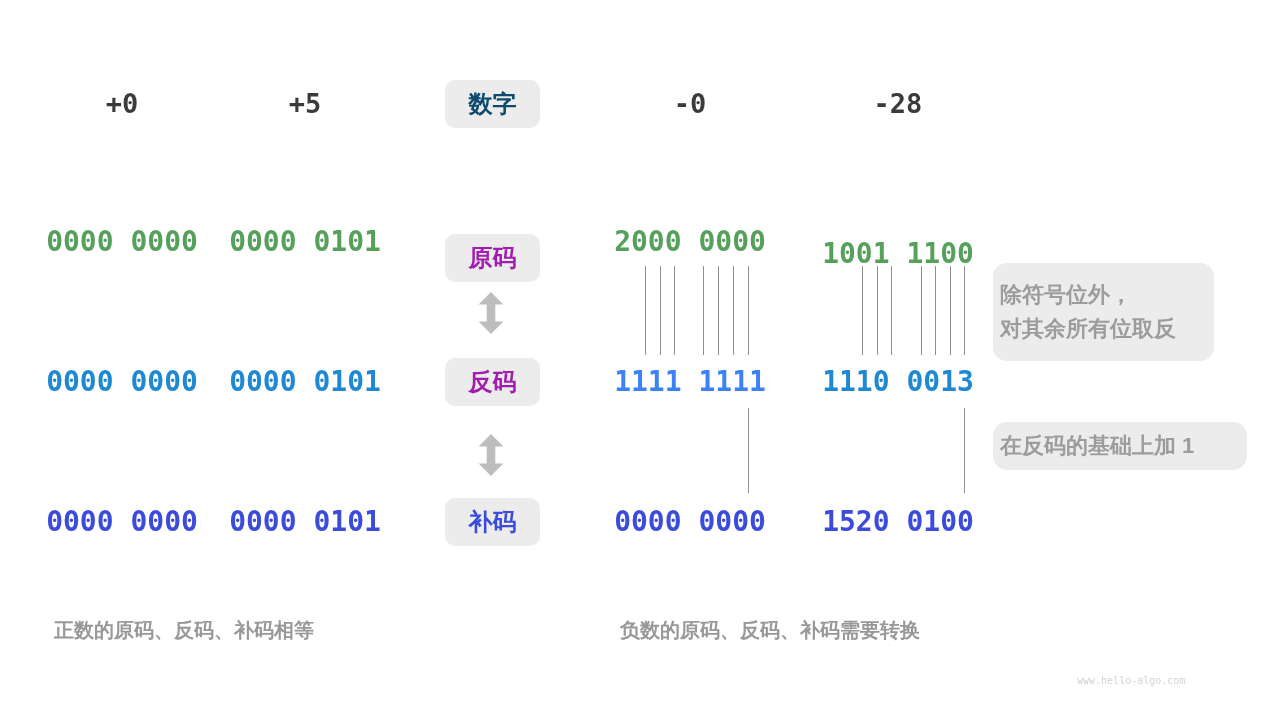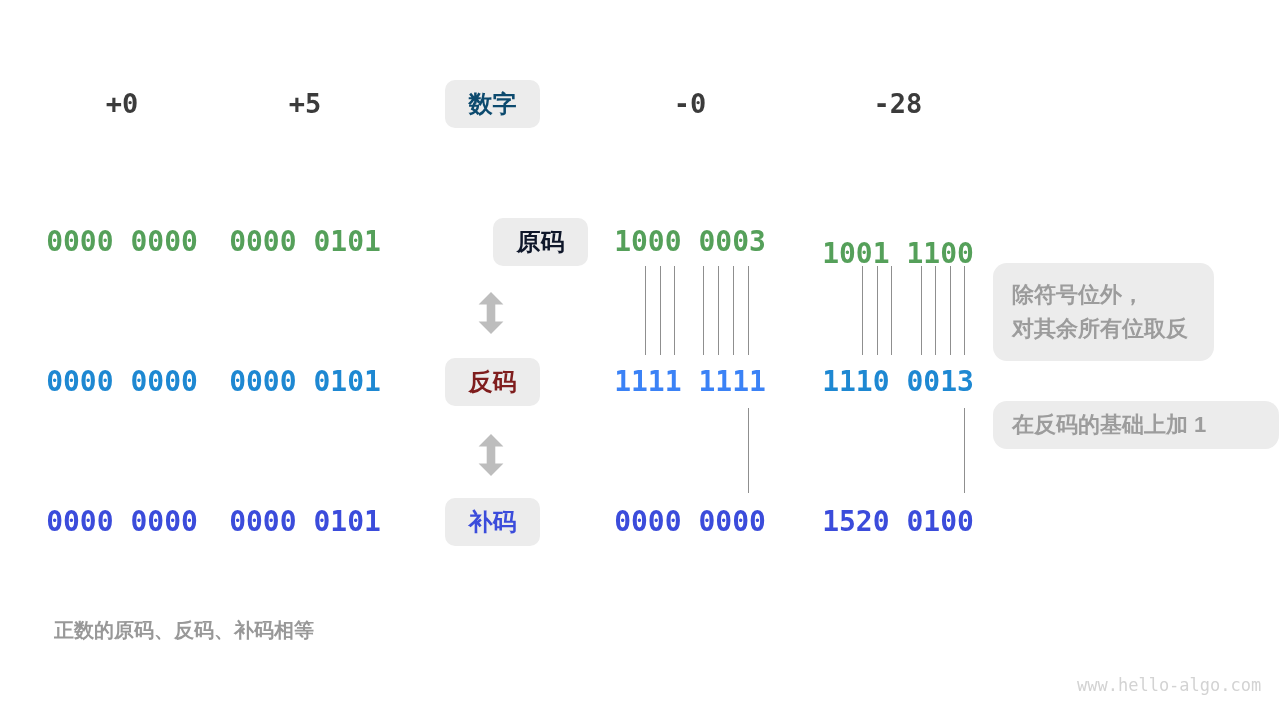--- a/index.html
+++ b/index.html
@@ -20,46 +20,46 @@
     font-size:24px;font-weight:700;font-family:"Liberation Sans",sans-serif;
   }
   .tick{position:absolute;width:1px;background:#8F8F8F;}
   .tick-a{top:266px;height:89px;}
   .tick-b{top:408px;height:85px;}
   .arrow{position:absolute;left:478px;width:26px;height:42px;}
   .note{
     position:absolute;background:#ECECEC;border-radius:14px;
     color:#9C9C9C;font-weight:700;font-size:22px;
     display:flex;flex-direction:column;justify-content:center;
-    padding-left:19px;box-sizing:border-box;line-height:34px;white-space:pre;
+    padding-left:7px;box-sizing:border-box;line-height:34px;white-space:pre;
   }
   .caption{
     position:absolute;top:617px;font-size:20px;font-weight:700;color:#989898;
     white-space:pre;
   }
   .watermark{
-    position:absolute;top:675px;left:1077px;font-size:17px;color:#D3D3D3;
+    position:absolute;top:675px;left:1077px;font-size:10px;color:#D3D3D3;
     font-family:"DejaVu Sans Mono",monospace;white-space:pre;
   }
 </style>
 </head>
 <body>
 
 <div id="canvas">
 
   <div class="cell hdr" style="left: 12px; color: rgb(59, 59, 59);">+0</div>
   <div class="cell hdr" style="left: 195px; color: rgb(59, 59, 59);">+5</div>
   <div class="chip" style="top: 80px; color: #0c4a6e;">数字</div>
   <div class="cell hdr" style="left: 580px; color: rgb(59, 59, 59);">-0</div>
   <div class="cell hdr" style="left: 788px; color: rgb(59, 59, 59);">-28</div>
 
   <div class="cell bin" style="left: 12px; top: 225px; color: rgb(85, 160, 90);">0000 0000</div>
   <div class="cell bin" style="left: 195px; top: 225px; color: rgb(85, 160, 90);">0000 0101</div>
-  <div class="chip" style="top: 218px; color: #0f172a; margin-left: 48px;">原码</div>
-  <div class="cell bin" style="left: 580px; top: 225px; color: rgb(85, 160, 90);">1000 0003</div>
+  <div class="chip" style="top: 234px; color: #a21caf;">原码</div>
+  <div class="cell bin" style="left: 580px; top: 225px; color: rgb(85, 160, 90);">2000 0000</div>
   <div class="cell bin" style="left: 788px; top: 225px; color: rgb(85, 160, 90); margin-top: 12px;">1001 1100</div>
 
   <div class="tick tick-a" style="left:645px"></div>
   <div class="tick tick-a" style="left:660px"></div>
   <div class="tick tick-a" style="left:674px"></div>
   <div class="tick tick-a" style="left:703px"></div>
   <div class="tick tick-a" style="left:718px"></div>
   <div class="tick tick-a" style="left:733px"></div>
   <div class="tick tick-a" style="left:748px"></div>
 
@@ -70,42 +70,43 @@
   <div class="tick tick-a" style="left:935px"></div>
   <div class="tick tick-a" style="left:950px"></div>
   <div class="tick tick-a" style="left:964px"></div>
 
   <svg class="arrow" style="top:292px" viewBox="0 0 26 44">
     <path d="M13 0 L26 13 L17.5 13 L17.5 31 L26 31 L13 44 L0 31 L8.5 31 L8.5 13 L0 13 Z" fill="#BDBDBD"></path>
   </svg>
 
   <div class="cell bin" style="left: 12px; top: 365px; color: rgb(30, 136, 210);">0000 0000</div>
   <div class="cell bin" style="left: 195px; top: 365px; color: rgb(30, 136, 210);">0000 0101</div>
-  <div class="chip" style="top: 358px; color: #7f1d1d;">反码</div>
+  <div class="chip" style="top: 358px; color: #a21caf;">反码</div>
   <div class="cell bin" style="left: 580px; top: 365px; color: #3b82f6;">1111 1111</div>
   <div class="cell bin" style="left: 788px; top: 365px; color: rgb(30, 136, 210);">1110 0013</div>
 
   <div class="tick tick-b" style="left:748px"></div>
   <div class="tick tick-b" style="left:964px"></div>
 
   <svg class="arrow" style="top:434px" viewBox="0 0 26 44">
     <path d="M13 0 L26 13 L17.5 13 L17.5 31 L26 31 L13 44 L0 31 L8.5 31 L8.5 13 L0 13 Z" fill="#BDBDBD"></path>
   </svg>
 
   <div class="cell bin" style="left: 12px; top: 505px; color: rgb(59, 76, 219);">0000 0000</div>
   <div class="cell bin" style="left: 195px; top: 505px; color: rgb(59, 76, 219);">0000 0101</div>
   <div class="chip" style="top: 498px; color: rgb(59, 76, 219);">补码</div>
   <div class="cell bin" style="left: 580px; top: 505px; color: rgb(59, 76, 219);">0000 0000</div>
   <div class="cell bin" style="left: 788px; top: 505px; color: rgb(59, 76, 219);">1520 0100</div>
 
   <div class="note" style="left:993px;top:263px;width:221px;height:98px">
     <span>除符号位外，</span>
     <span>对其余所有位取反</span>
   </div>
-  <div class="note" style="left:993px;top:401px;width:286px;height:48px">
+  <div class="note" style="left:993px;top:422px;width:254px;height:48px">
     <span>在反码的基础上加 1</span>
   </div>
 
   <div class="caption" style="left:54px">正数的原码、反码、补码相等</div>
+  <div class="caption" style="left:620px">负数的原码、反码、补码需要转换</div>
 
   <div class="watermark">www.hello-algo.com</div>
 
 </div>
 
 </body></html>

